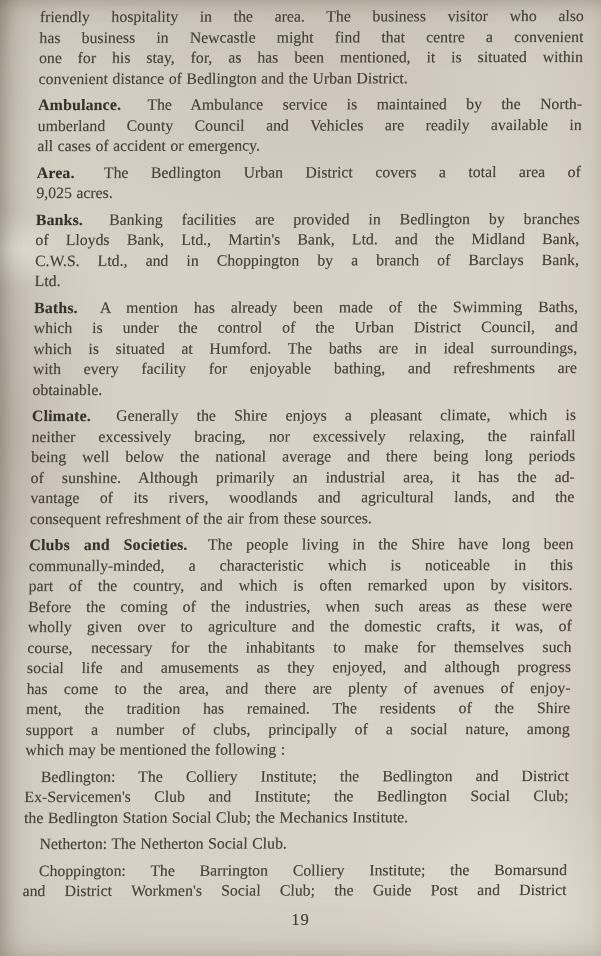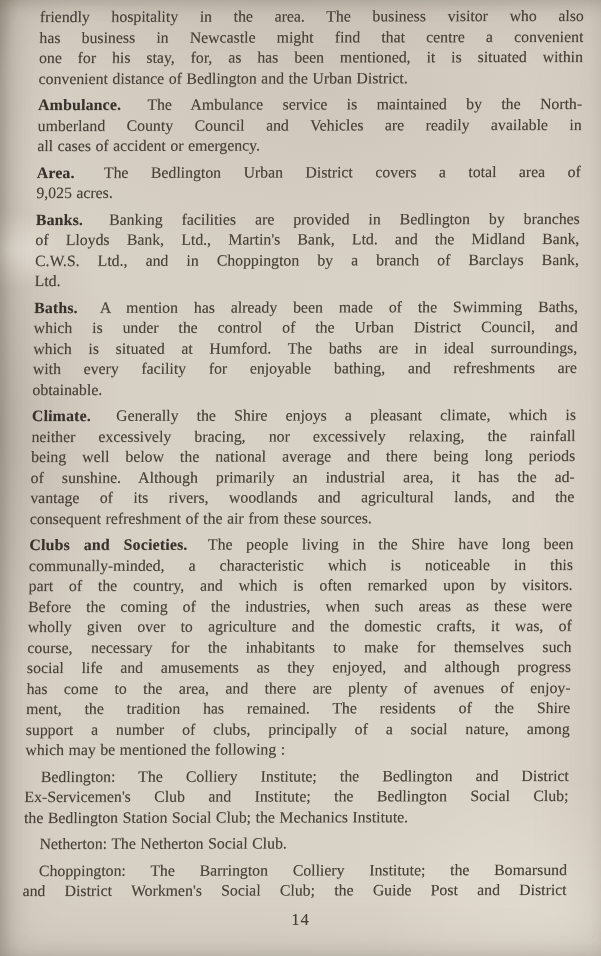--- a/index.html
+++ b/index.html
@@ -133,14 +133,14 @@
         <div class="line last">the Bedlington Station Social Club; the Mechanics Institute.</div>
       </div>
       <div class="para indented">
         <div class="line last first-indent">Netherton: The Netherton Social Club.</div>
       </div>
       <div class="para indented">
         <div class="line first-indent">Choppington: The Barrington Colliery Institute; the Bomarsund</div>
         <div class="line">and District Workmen's Social Club; the Guide Post and District</div>
       </div>
     </div>
-  <div class="page-number">14</div>
+  <div class="page-number">19</div>
 </div>
 
 </body></html>

